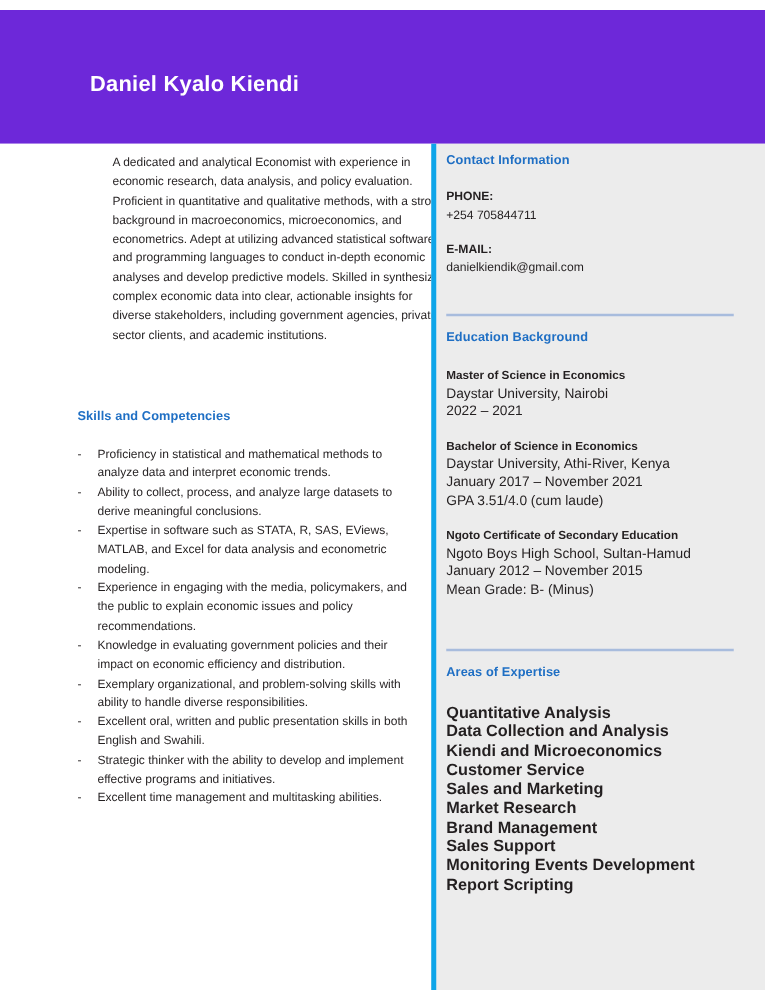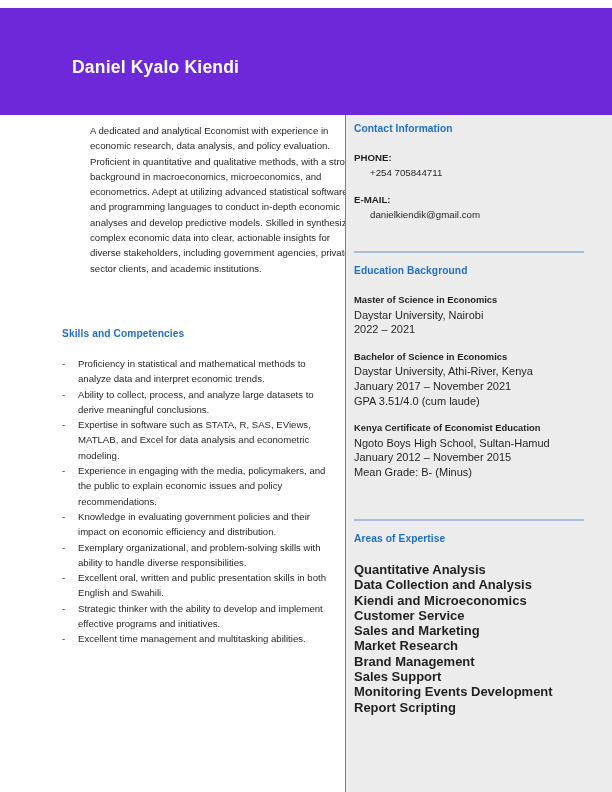--- a/index.html
+++ b/index.html
@@ -63,21 +63,21 @@
     background: #ffffff;
     box-sizing: border-box;
   }
   .right-col {
     position: absolute;
     left: 345px;
     top: 115px;
     width: 267px;
     height: 677px;
     background: #ececec;
-    border-left: 1px solid #0ea5e9;
+    border-left: 4px solid #0ea5e9;
     box-sizing: border-box;
   }
 
   
   .summary {
     position: absolute;
     left: 62px;
     top: 8px;
     width: 272px;
     font-size: 9.6px;
@@ -151,21 +151,20 @@
   .kv-label {
     font-size: 9.7px;
     font-weight: bold;
     color: #231f20;
     line-height: 14.5px;
   }
   .kv-value {
     font-size: 9.7px;
     color: #231f20;
     line-height: 14.5px;
-    margin-left: 16px;
   }
   .edu-entry {
     margin-bottom: 0;
   }
   .edu-degree {
     font-size: 9.4px;
     font-weight: bold;
     color: #231f20;
     line-height: 14.6px;
   }
@@ -236,21 +235,21 @@
             </div>
             <div class="spacer-sm"></div>
             <div class="edu-entry">
               <div class="edu-degree">Bachelor of Science in Economics</div>
               <div class="edu-line">Daystar University, Athi-River, Kenya</div>
               <div class="edu-line">January 2017 – November 2021</div>
               <div class="edu-line">GPA 3.51/4.0 (cum laude)</div>
             </div>
             <div class="spacer-sm"></div>
             <div class="edu-entry">
-              <div class="edu-degree">Kenya Certificate of Economist Education</div>
+              <div class="edu-degree">Ngoto Certificate of Secondary Education</div>
               <div class="edu-line">Ngoto Boys High School, Sultan-Hamud</div>
               <div class="edu-line">January 2012 – November 2015</div>
               <div class="edu-line">Mean Grade: B- (Minus)</div>
             </div>
           </div>
       </div>
 
       <div class="r-divider" style="top:404px;"></div>
 
       <div class="r-section" id="sec-expertise" style="top:418px;">

